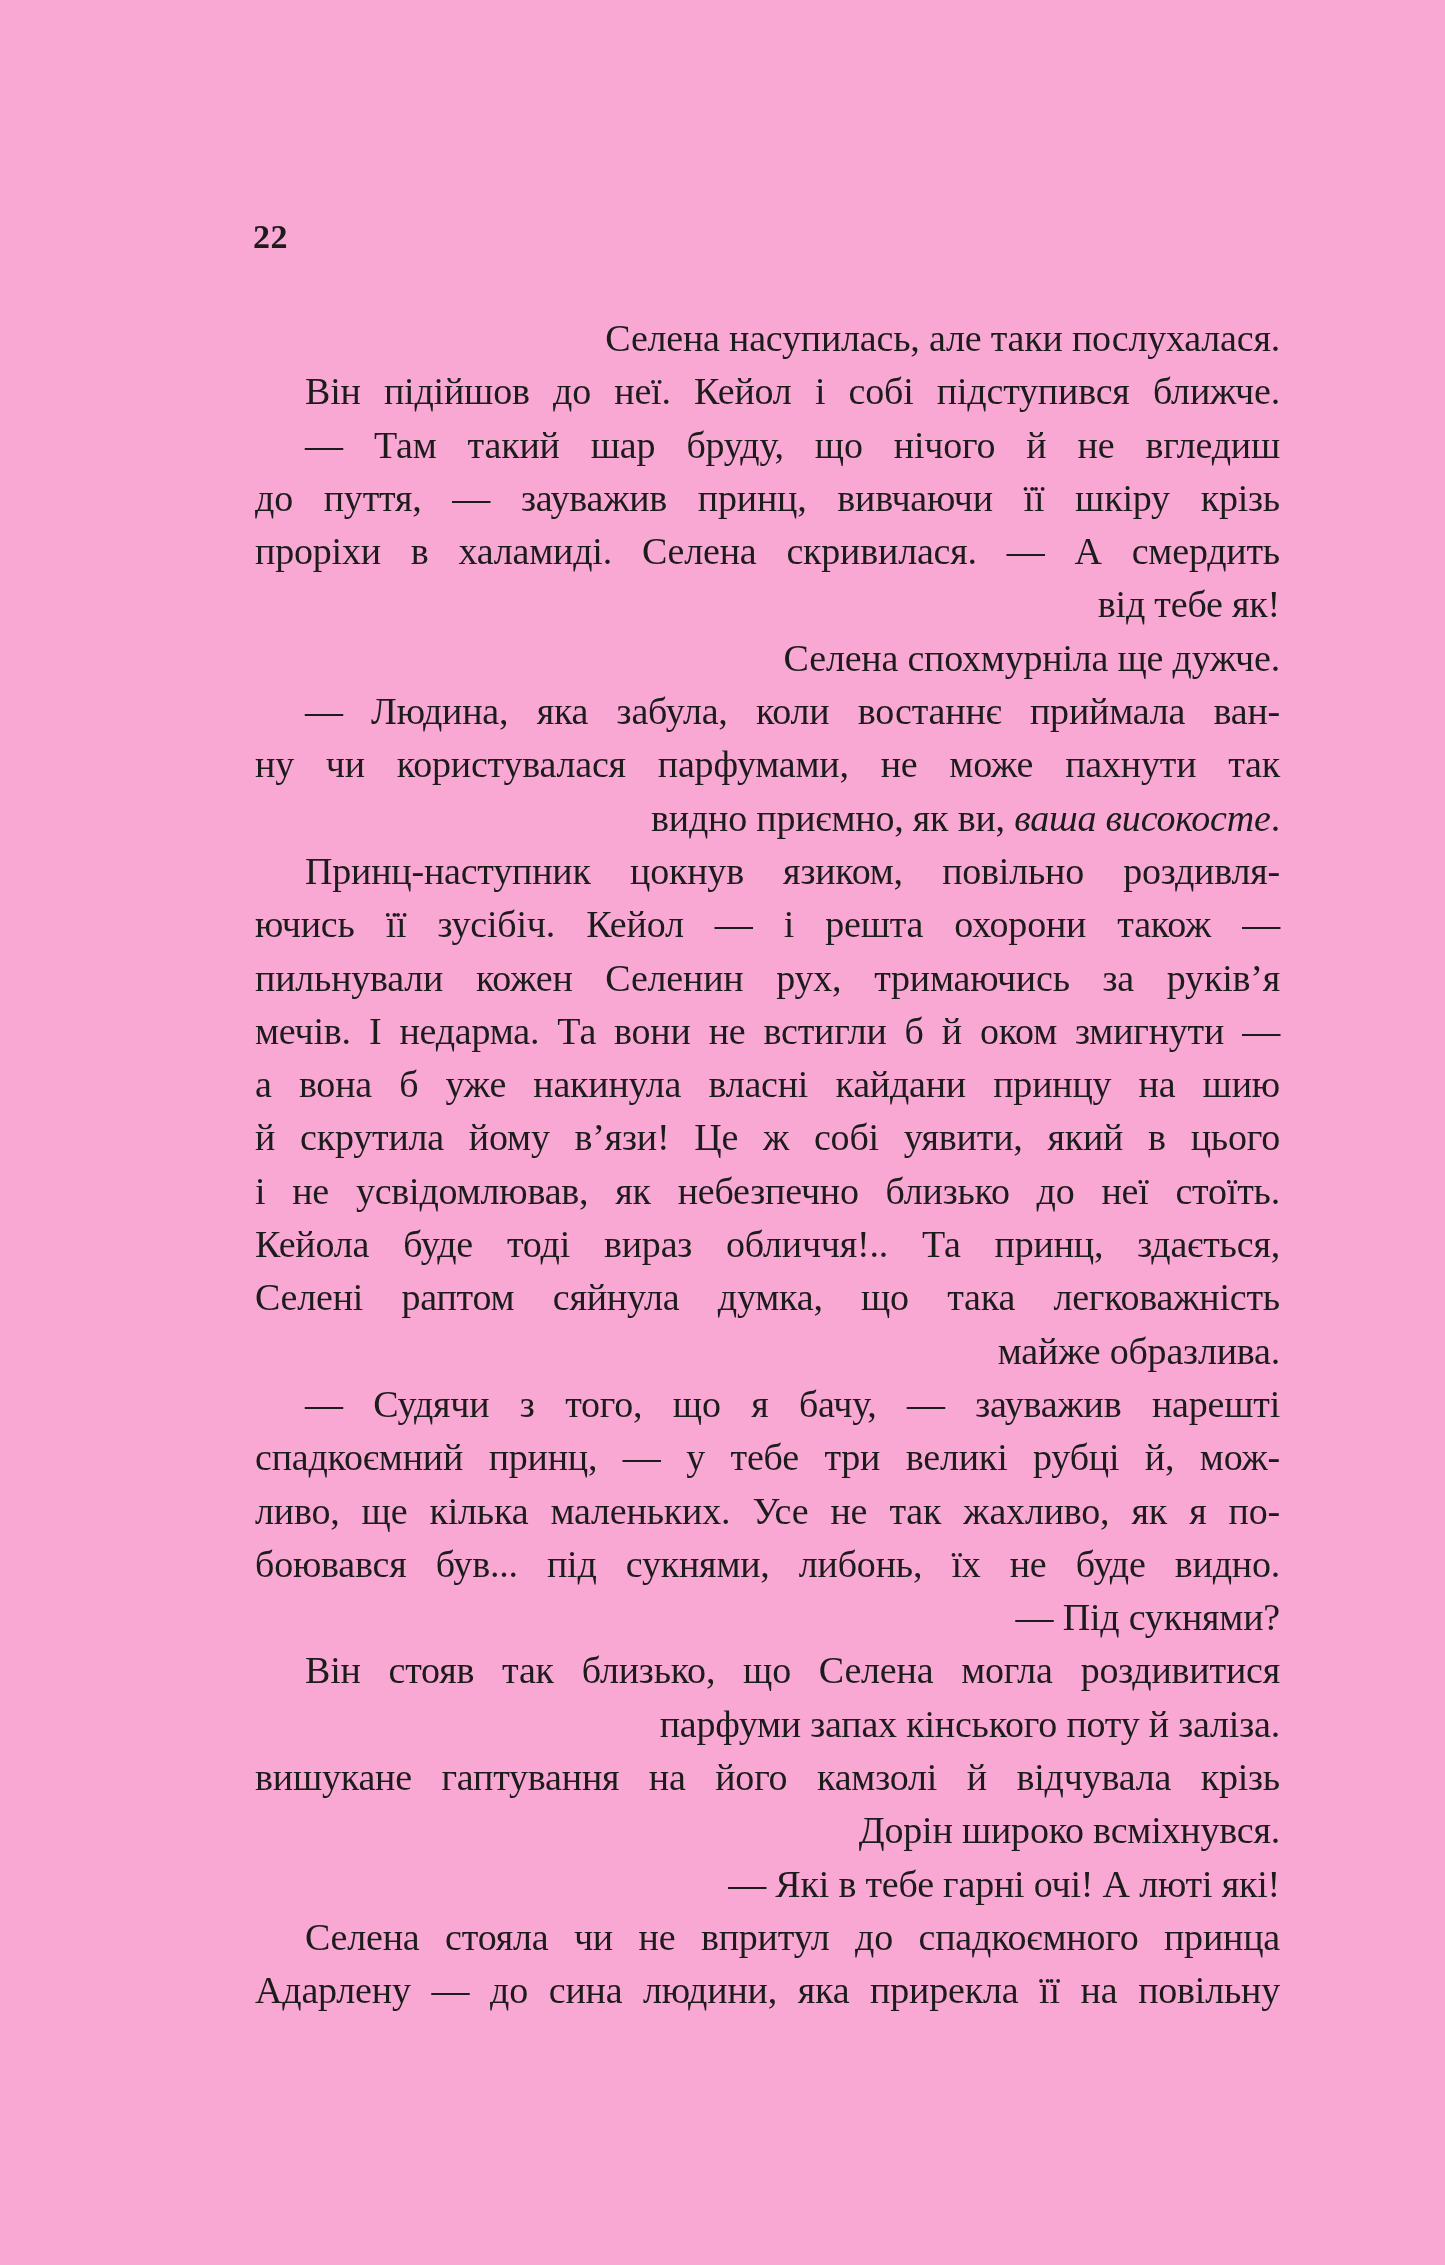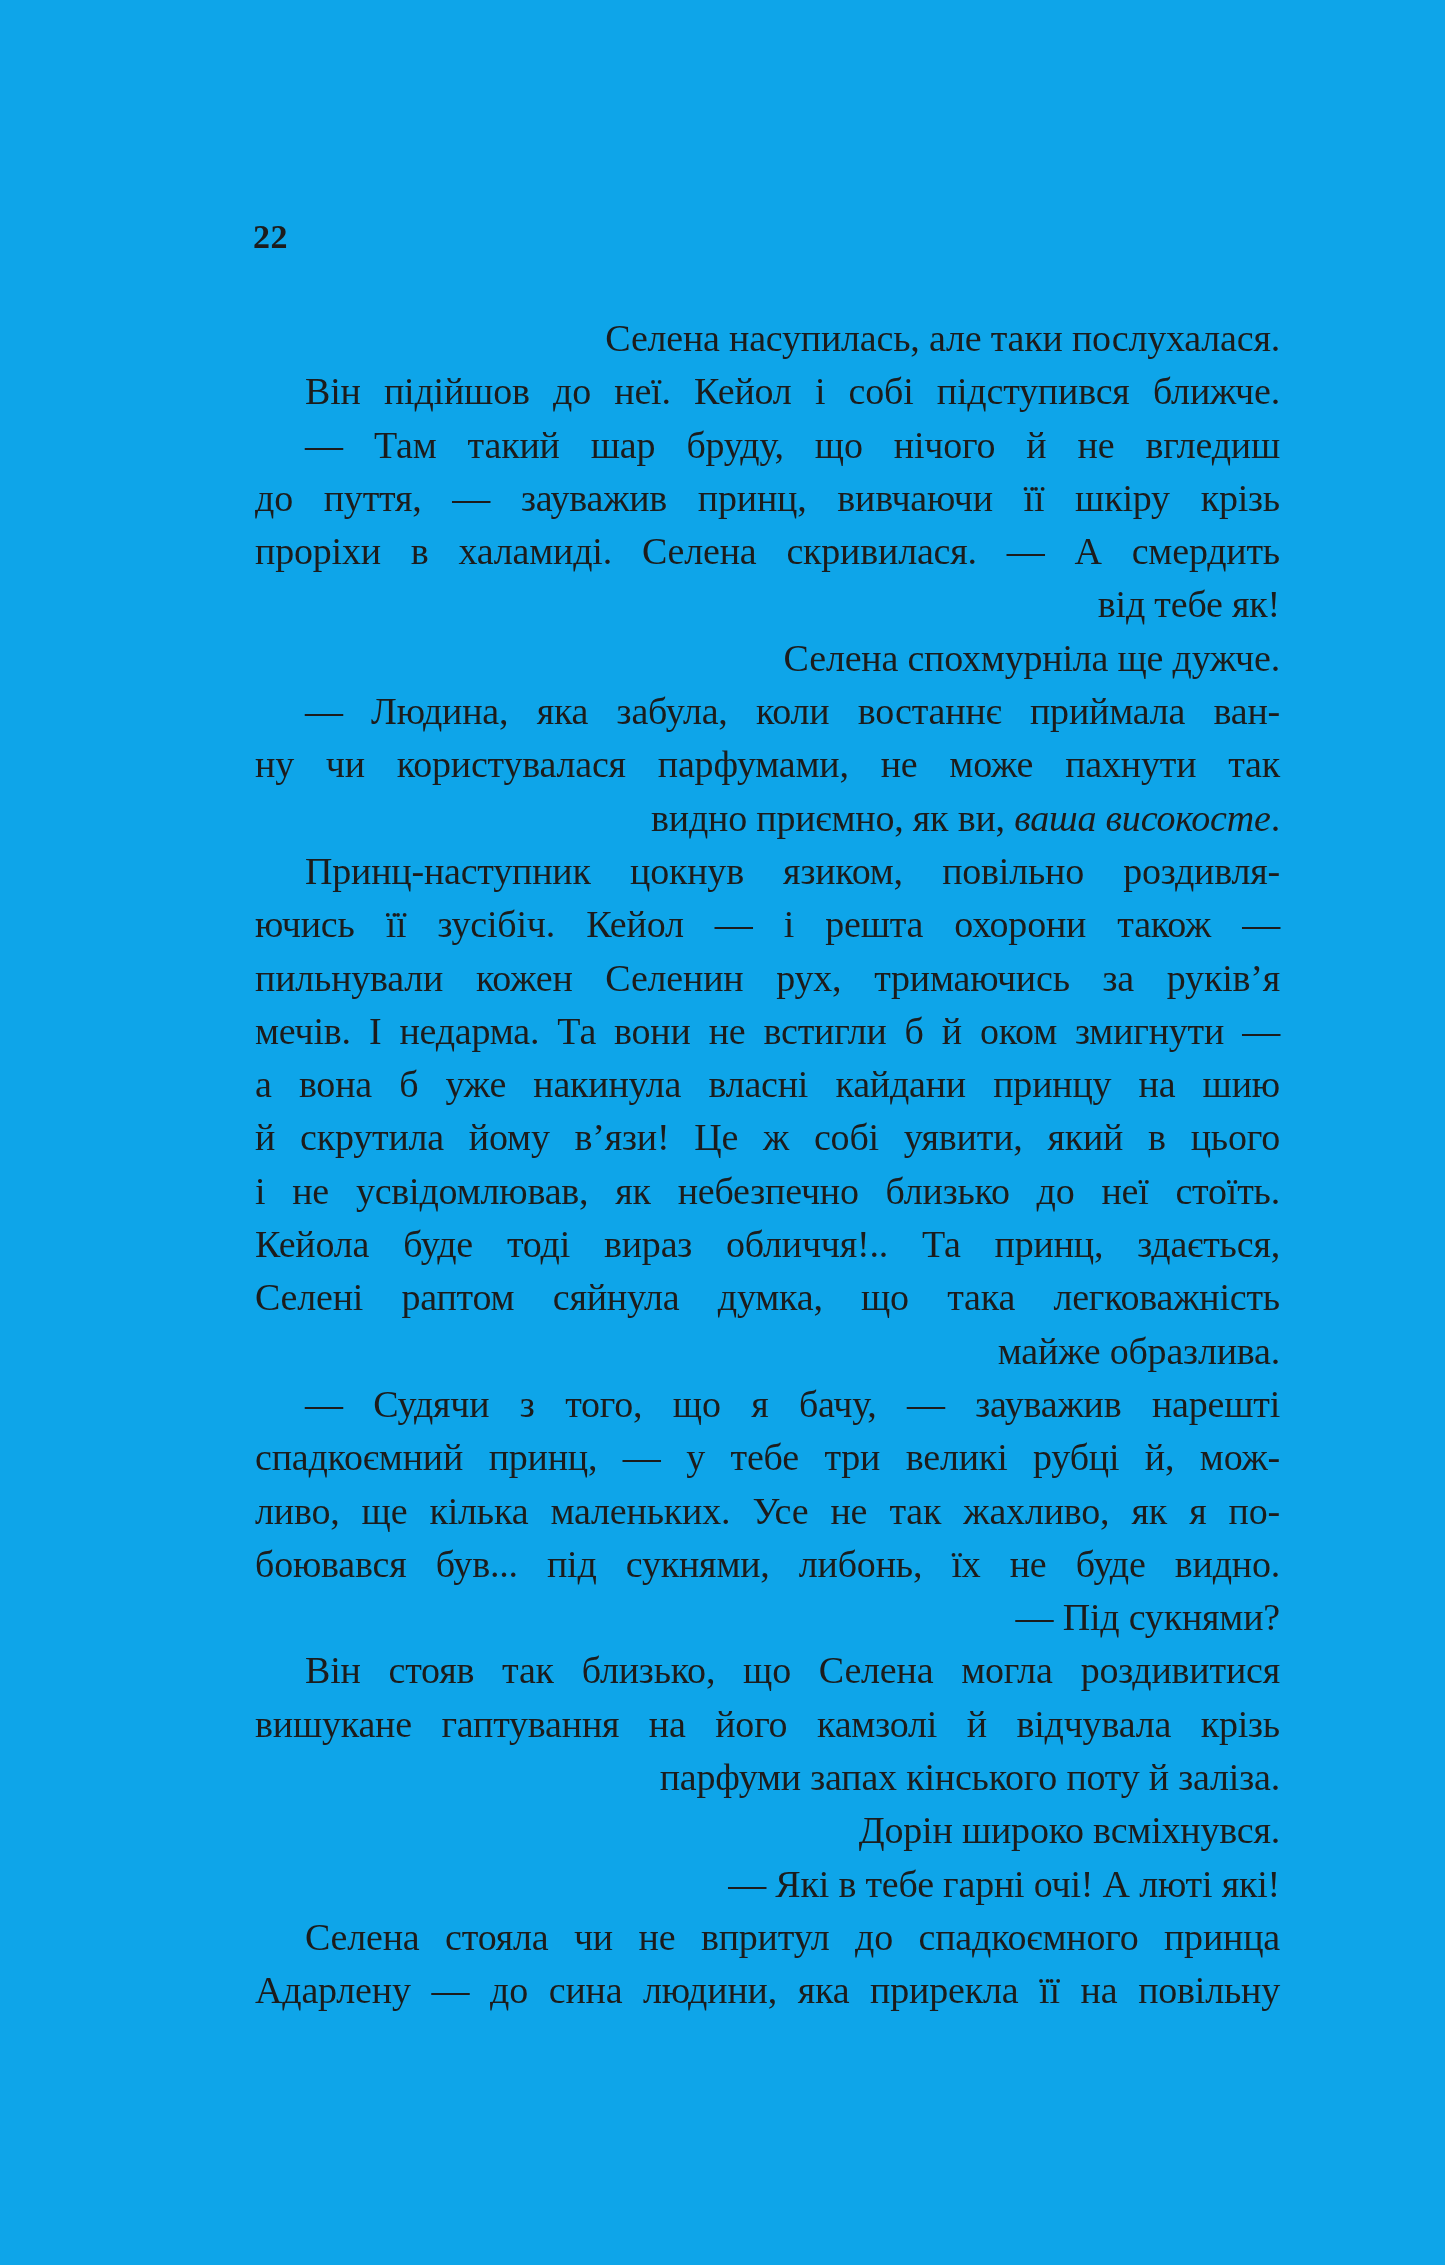--- a/index.html
+++ b/index.html
@@ -7,21 +7,21 @@
     width: 1445px;
     height: 2265px;
     background: #ffffff;
     position: relative;
     overflow: hidden;
     font-family: "Liberation Serif", "DejaVu Serif", serif;
   }
   .book-page {
     position: absolute;
     inset: 0;
-    background: #0ea5e9;
+    background: #f9a8d4;
     text-decoration: underline;
   }
   .page-number {
     position: absolute;
     left: 253px;
     top: 218px;
     font-size: 34px;
     font-weight: bold;
     color: #1c1c1c;
     letter-spacing: 0.5px;
@@ -74,20 +74,20 @@
       <div class="line fill"><span>і не усвідомлював, як небезпечно близько до неї стоїть.</span></div>
       <div class="line fill"><span>Кейола буде тоді вираз обличчя!.. Та принц, здається,</span></div>
       <div class="line fill"><span>Селені раптом сяйнула думка, що така легковажність</span></div>
       <div class="line"><span>майже образлива.</span></div>
       <div class="line indent fill"><span>— Судячи з того, що я бачу, — зауважив нарешті</span></div>
       <div class="line fill"><span>спадкоємний принц, — у тебе три великі рубці й, мож-</span></div>
       <div class="line fill"><span>ливо, ще кілька маленьких. Усе не так жахливо, як я по-</span></div>
       <div class="line fill"><span>боювався був... під сукнями, либонь, їх не буде видно.</span></div>
       <div class="line indent"><span>— Під сукнями?</span></div>
       <div class="line indent fill"><span>Він стояв так близько, що Селена могла роздивитися</span></div>
+      <div class="line"><span>парфуми запах кінського поту й заліза.</span></div>
       <div class="line fill"><span>вишукане гаптування на його камзолі й відчувала крізь</span></div>
-      <div class="line"><span>парфуми запах кінського поту й заліза.</span></div>
       <div class="line indent"><span>Дорін широко всміхнувся.</span></div>
       <div class="line indent"><span>— Які в тебе гарні очі! А люті які!</span></div>
       <div class="line indent fill"><span>Селена стояла чи не впритул до спадкоємного принца</span></div>
       <div class="line fill"><span>Адарлену — до сина людини, яка прирекла її на повільну</span></div>
     </div>
 </div>
 
 </body></html>

